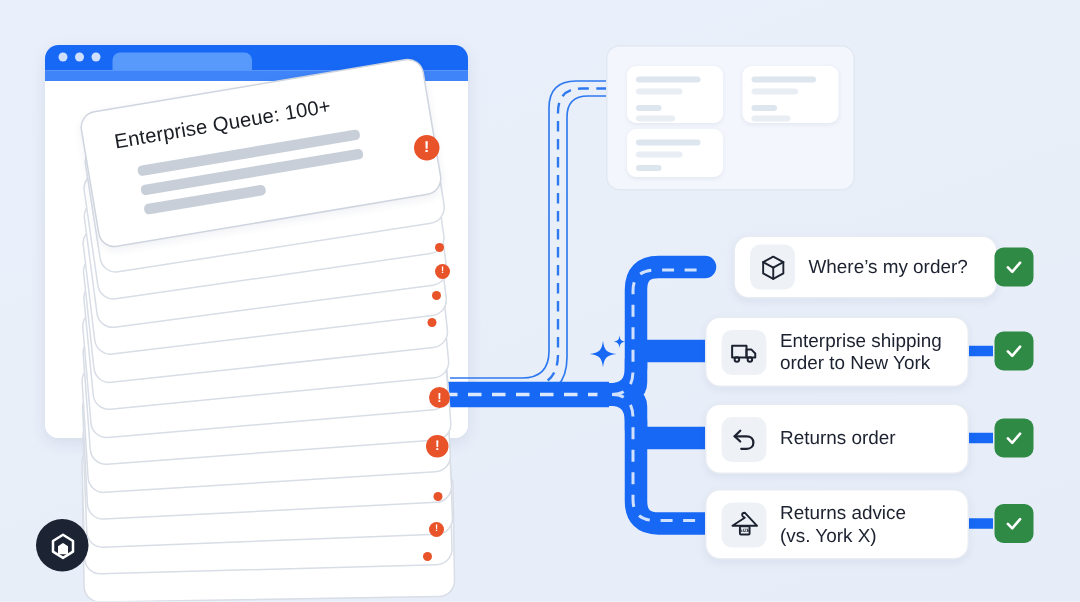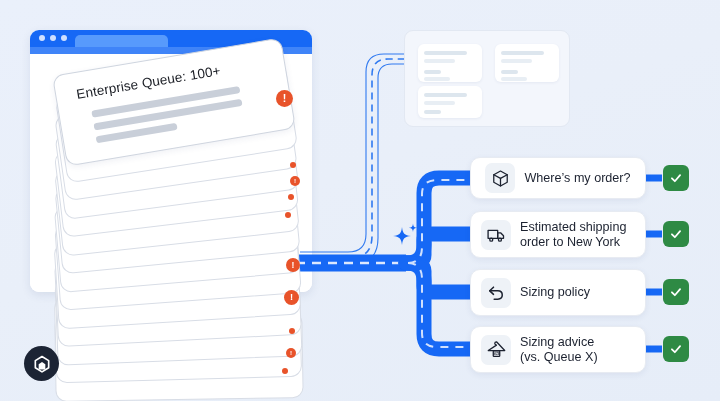--- a/index.html
+++ b/index.html
@@ -329,21 +329,21 @@
     </g>
   </svg>
 
   <div class="sparkle">
     <svg width="30" height="30" viewBox="0 0 30 30">
       <path d="M11,5 C11.7,11.5 13.5,13.3 20,14 C13.5,14.7 11.7,16.5 11,23 C10.3,16.5 8.5,14.7 2,14 C8.5,13.3 10.3,11.5 11,5 Z" fill="#1668f5"></path>
       <path d="M22,1.5 C22.35,4.6 23.1,5.4 26,5.8 C23.1,6.2 22.35,7 22,10 C21.65,7 20.9,6.2 18,5.8 C20.9,5.4 21.65,4.6 22,1.5 Z" fill="#1668f5"></path>
     </svg>
   </div>
 
-  <div class="card" id="card-0" style="left:470px;top:157px;height:42px;justify-content:center;">
+  <div class="card" id="card-0" style="left:489px;top:157px;height:42px;">
     <span class="card-icon">
       <svg width="19" height="19" viewBox="0 0 24 24" fill="none" stroke="#1c2230" stroke-width="1.6" stroke-linejoin="round" stroke-linecap="round">
         <path d="M12 2.6 L20.5 7.2 V16.8 L12 21.4 L3.5 16.8 V7.2 Z"></path>
         <path d="M3.5 7.2 L12 11.9 L20.5 7.2"></path>
         <path d="M12 11.9 V21.4"></path>
       </svg>
     </span>
     <span class="card-label">
         <div>Where’s my order?</div>
       </span>
@@ -357,58 +357,58 @@
   <div class="card" id="card-1" style="left:470px;top:211px;height:47px;">
     <span class="card-icon">
       <svg width="20" height="20" viewBox="0 0 24 24" fill="none" stroke="#1c2230" stroke-width="1.6" stroke-linejoin="round" stroke-linecap="round">
         <path d="M2.5 6.5 H14 V16 H2.5 Z"></path>
         <path d="M14 9.5 H17.8 L21 12.8 V16 H14 Z"></path>
         <circle cx="6.3" cy="17.6" r="1.8"></circle>
         <circle cx="16.7" cy="17.6" r="1.8"></circle>
       </svg>
     </span>
     <span class="card-label">
-        <div>Estimated shipping</div>
+        <div>Enterprise shipping</div>
         <div>order to New York</div>
       </span>
   </div>
   <div class="check" style="left:663px;top:221px;">
     <svg width="14" height="14" viewBox="0 0 24 24" fill="none" stroke="#fff" stroke-width="3" stroke-linecap="round" stroke-linejoin="round">
         <path d="M5 12.5 L10 17.5 L19 7"></path>
       </svg>
   </div>
 
   <div class="card" id="card-2" style="left:470px;top:269px;height:47px;">
     <span class="card-icon">
       <svg width="20" height="20" viewBox="0 0 24 24" fill="none" stroke="#1c2230" stroke-width="1.8" stroke-linecap="round" stroke-linejoin="round">
         <path d="M9 5 L4.5 9.4 L9 13.6"></path>
         <path d="M4.5 9.4 H14.2 C17.4 9.4 19.5 11.6 19.5 14.5 C19.5 17.4 17.4 19.4 14.2 19.4 H9.8"></path>
       </svg>
     </span>
     <span class="card-label">
-        <div>Sizing policy</div>
+        <div>Returns order</div>
       </span>
   </div>
   <div class="check" style="left:663px;top:279px;">
     <svg width="14" height="14" viewBox="0 0 24 24" fill="none" stroke="#fff" stroke-width="3" stroke-linecap="round" stroke-linejoin="round">
         <path d="M5 12.5 L10 17.5 L19 7"></path>
       </svg>
   </div>
 
   <div class="card" id="card-3" style="left:470px;top:326px;height:47px;">
     <span class="card-icon">
       <svg width="21" height="21" viewBox="0 0 24 24" fill="none" stroke="#1c2230" stroke-width="1.45" stroke-linecap="round" stroke-linejoin="round">
         <path d="M12 3.2 C10.6 3.2 10 4.2 10 5 C10 5.9 10.7 6.5 12 7 L2.6 13.2 H21.4 Z"></path>
         <rect x="8.3" y="13.6" width="7.4" height="6.2" rx="0.8"></rect>
         <text x="12" y="18.1" font-size="3.6" fill="#1c2230" stroke="none" text-anchor="middle" font-family="Liberation Sans, sans-serif" font-weight="bold">SIZE</text>
       </svg>
     </span>
     <span class="card-label">
-        <div>Sizing advice</div>
-        <div>(vs. Queue X)</div>
+        <div>Returns advice</div>
+        <div>(vs. York X)</div>
       </span>
   </div>
   <div class="check" style="left:663px;top:336px;">
     <svg width="14" height="14" viewBox="0 0 24 24" fill="none" stroke="#fff" stroke-width="3" stroke-linecap="round" stroke-linejoin="round">
         <path d="M5 12.5 L10 17.5 L19 7"></path>
       </svg>
   </div>
 
   <div class="logo">
     <svg width="20" height="20" viewBox="0 0 24 24">

